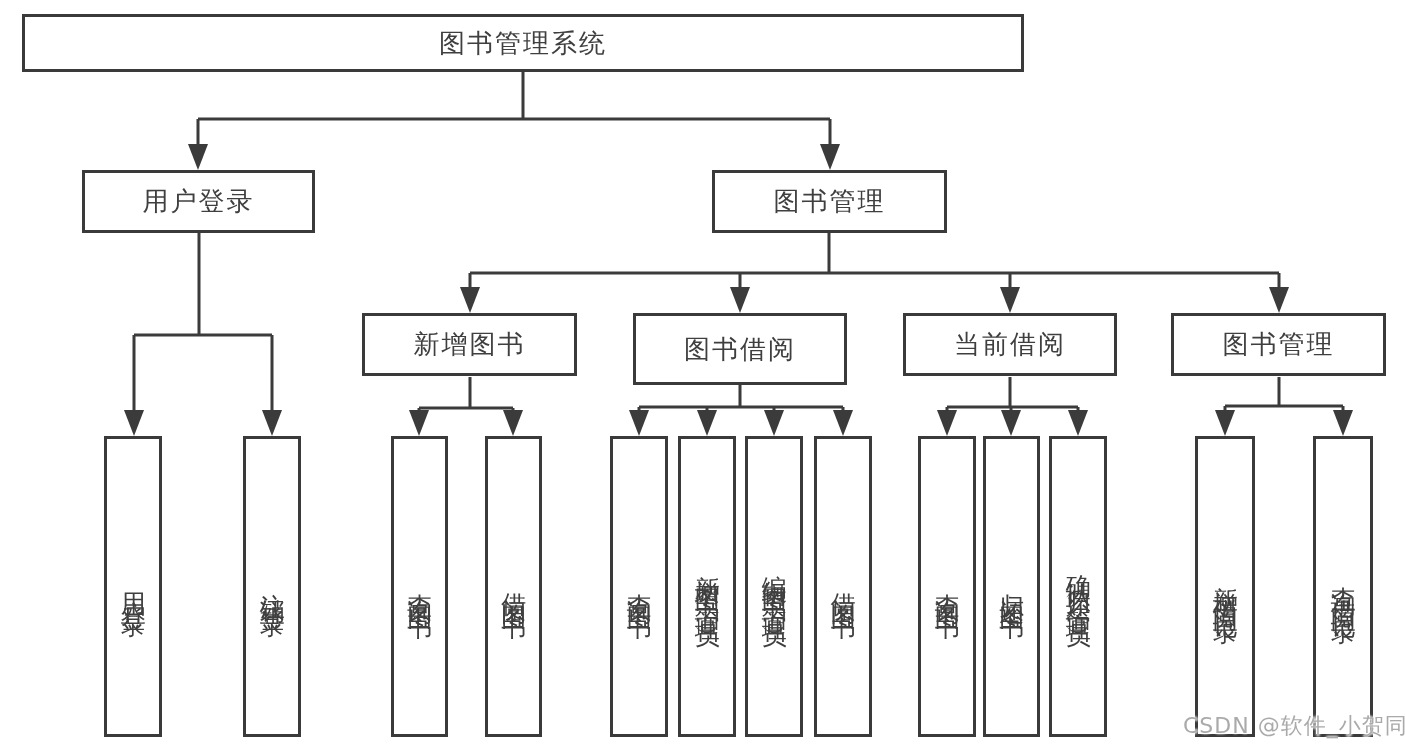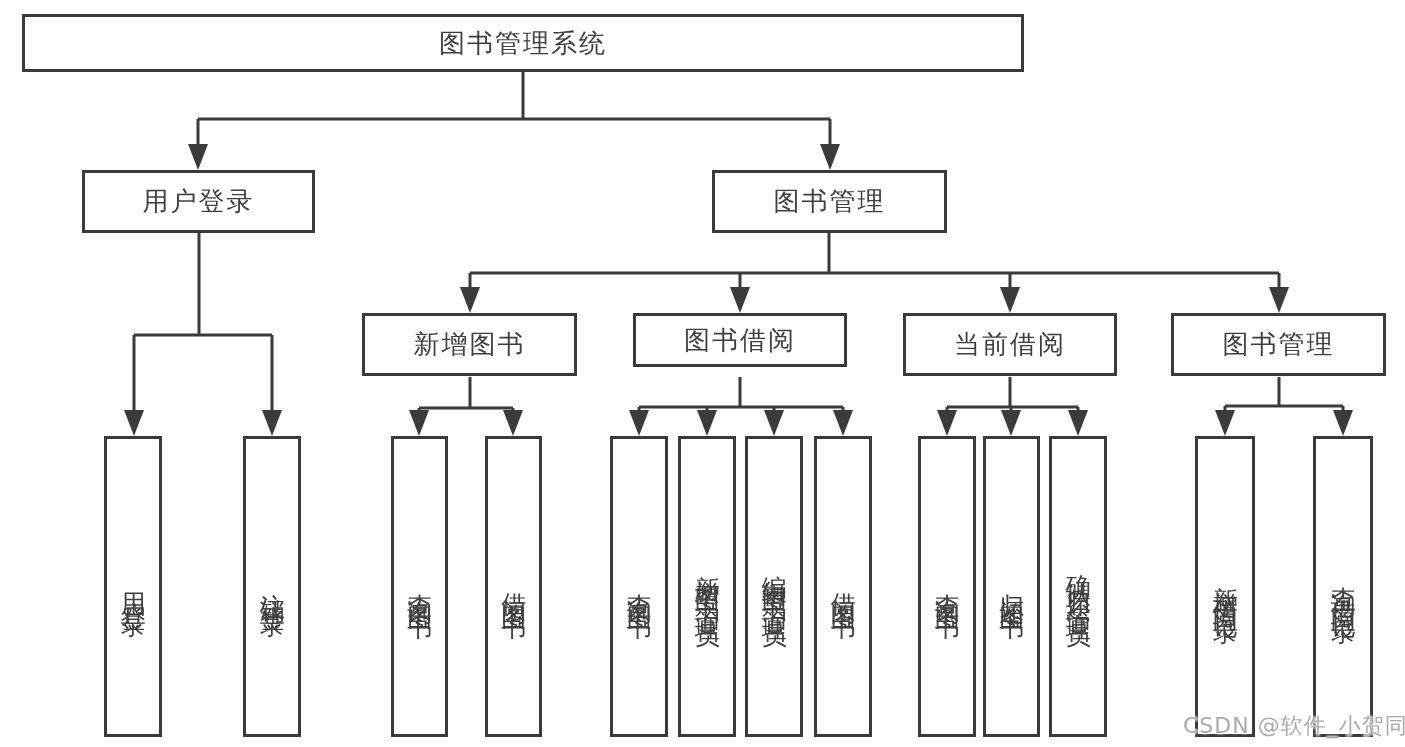--- a/index.html
+++ b/index.html
@@ -135,21 +135,21 @@
   <div class="box hbox" style="left:82px; top:170px; width:233px; height:63px;">
     <span>用户登录</span>
   </div>
   <div class="box hbox" style="left:712px; top:170px; width:235px; height:63px;">
     <span>图书管理</span>
   </div>
 
   <div class="box hbox" style="left:362px; top:313px; width:215px; height:63px;">
     <span>新增图书</span>
   </div>
-  <div class="box hbox" style="left:633px; top:313px; width:214px; height:54px;">
+  <div class="box hbox" style="left:633px; top:313px; width:214px; height:72px;">
     <span>图书借阅</span>
   </div>
   <div class="box hbox" style="left:903px; top:313px; width:214px; height:63px;">
     <span>当前借阅</span>
   </div>
   <div class="box hbox" style="left:1171px; top:313px; width:215px; height:63px;">
     <span>图书管理</span>
   </div>
 
   <div class="box leaf" style="left:104px; width:58px;">

